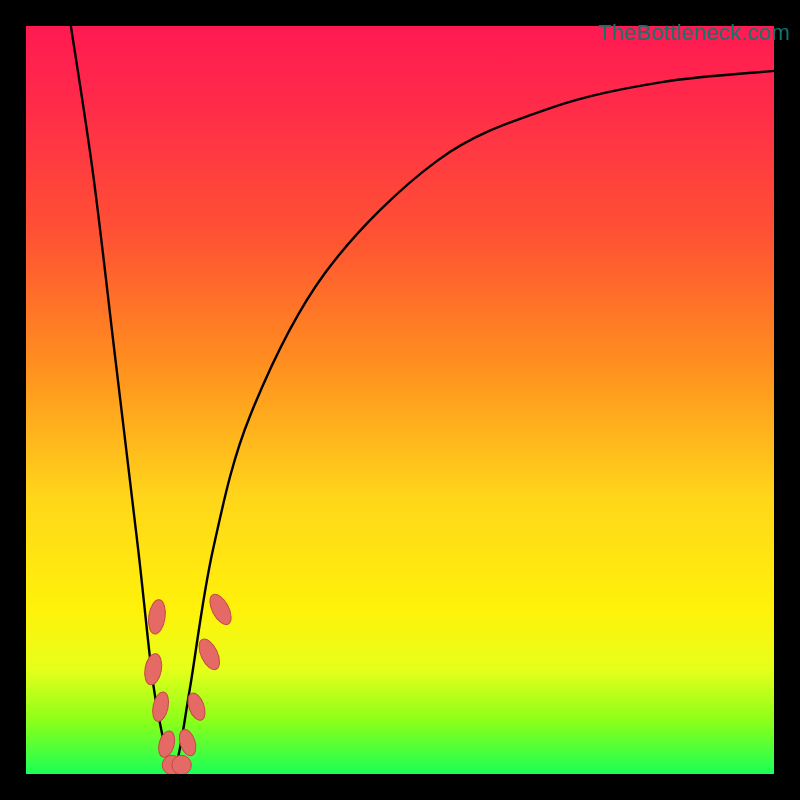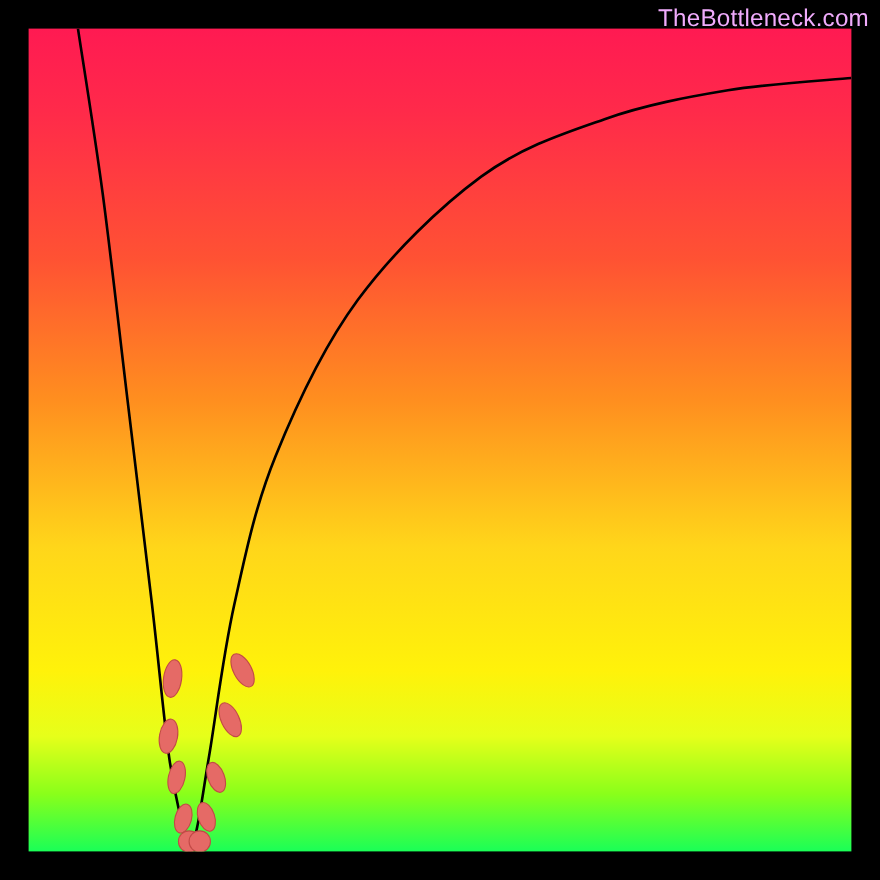--- a/index.html
+++ b/index.html
@@ -39,23 +39,23 @@
       #1aff57 100%
     );
   }
   svg.curve {
     position: absolute;
     top: 0;
     left: 0;
   }
   .watermark {
     position: absolute;
-    top: 4px;
+    top: 20px;
     right: 10px;
-    color: #f0abfc;
+    color: #0f766e;
     font-size: 22px;
     font-weight: 500;
     letter-spacing: 0.2px;
     user-select: none;
   }
 </style>
 </head>
 <body>
 
 <div class="frame">

